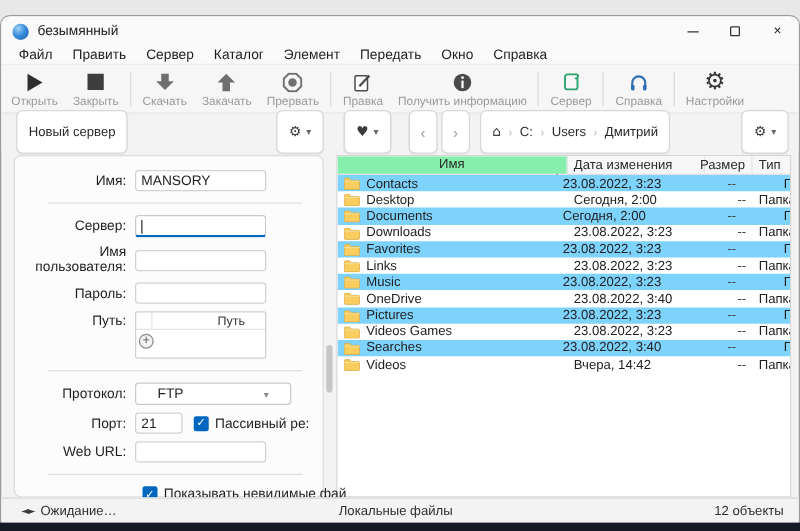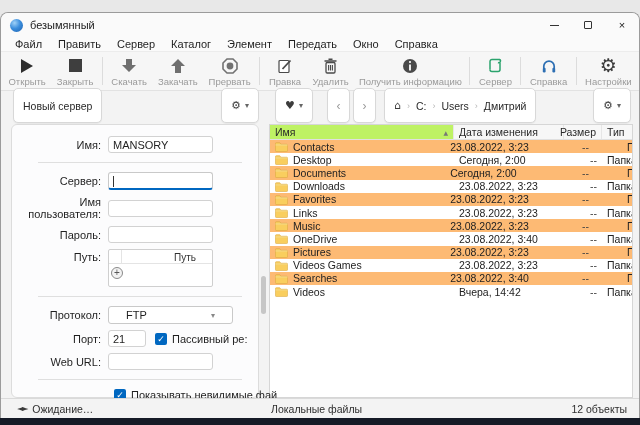--- a/index.html
+++ b/index.html
@@ -81,26 +81,26 @@
   .short { flex:0 0 38px; }
   .checkbox { width:12px; height:12px; background:#0067c0; border-radius:2px; display:inline-flex;
               align-items:center; justify-content:center; color:#fff; font-size:9px; flex:0 0 auto; }
   .cb-label { font-size:11px; color:#1f1f1f; margin-left:5px; white-space:nowrap; }
 
   
   .right-pane { flex:1; background:#fff; border:1px solid #d6d6d6; display:flex; flex-direction:column; overflow:hidden; }
   .thead { display:flex; height:15px; background:#f7f7f7; border-bottom:1px solid #e0e0e0; flex:0 0 auto; }
   .th { font-size:10.5px; color:#2a2a2a; display:flex; align-items:center; padding:0 5px;
         border-right:1px solid #e6e6e6; }
-  .th-name { width:184px; background:#bef264; }
+  .th-name { width:184px; background:#86efac;flex-direction:column; }
   .th-name .sort { margin-left:auto; font-family:"DejaVu Sans", sans-serif; font-size:6px; color:#777; }
   .th-date { width:110px; } .th-size { width:38px; justify-content:flex-end; } .th-type { flex:1; border-right:none; }
   .tbody { flex:1; overflow:hidden; }
   .trow { display:flex; height:13.2px; align-items:center; }
-  .trow.alt { background:#fdba74;gap:28px; }
+  .trow.alt { background:#7dd3fc;gap:28px; }
   .td { font-size:10.5px; color:#222; padding:0 5px; display:flex; align-items:center; overflow:hidden; white-space:nowrap; }
   .td-name { width:184px; gap:5px; } .td-date { width:110px; } .td-size { width:38px; justify-content:flex-end; color:#444; }
   .td-type { flex:1; }
   .folder-svg { flex:0 0 auto; }
 
   
   .statusbar { height:20px; border-top:1px solid #dadada; background:#f3f3f3; position:relative;
                display:flex; align-items:center; font-size:10.5px; color:#2f2f2f; }
   .s-left { display:flex; align-items:center; gap:5px; padding-left:16px; }
   .transfer-ico { font-family:"DejaVu Sans", sans-serif; font-size:8px; color:#3a3a3a; letter-spacing:-1px; }
@@ -184,33 +184,20 @@
       <span class="tb-ico">
         <svg width="16" height="16" viewBox="0 0 16 16">
               <rect x="2" y="2.5" width="10" height="12" rx="1" fill="#fff" stroke="#4a4a4a" stroke-width="1.2"></rect>
               <line x1="5.5" y1="11" x2="13.5" y2="2.5" stroke="#4a4a4a" stroke-width="1.8"></line>
             </svg>
       </span>
       <span class="tb-label">Правка</span>
     </button>
     <button class="tb-btn">
       <span class="tb-ico">
-        <svg width="15" height="16" viewBox="0 0 15 16">
-              <rect x="3" y="4.5" width="9" height="10.5" rx="1.2" fill="none" stroke="#4a4a4a" stroke-width="1.3"></rect>
-              <line x1="1.5" y1="3" x2="13.5" y2="3" stroke="#4a4a4a" stroke-width="1.4"></line>
-              <line x1="5.5" y1="1.2" x2="9.5" y2="1.2" stroke="#4a4a4a" stroke-width="1.4"></line>
-              <line x1="5.6" y1="7" x2="5.6" y2="12.5" stroke="#4a4a4a" stroke-width="1.1"></line>
-              <line x1="7.5" y1="7" x2="7.5" y2="12.5" stroke="#4a4a4a" stroke-width="1.1"></line>
-              <line x1="9.4" y1="7" x2="9.4" y2="12.5" stroke="#4a4a4a" stroke-width="1.1"></line>
-            </svg>
-      </span>
-      <span class="tb-label">Удалить</span>
-    </button>
-    <button class="tb-btn">
-      <span class="tb-ico">
         <svg width="16" height="16" viewBox="0 0 16 16">
               <circle cx="8" cy="8" r="7" fill="#4a4a4a"></circle>
               <rect x="7.1" y="6.5" width="1.8" height="6" fill="#fff"></rect>
               <circle cx="8" cy="4" r="1.1" fill="#fff"></circle>
             </svg>
       </span>
       <span class="tb-label">Получить информацию</span>
     </button>
     <div class="tb-sep"></div>
     <button class="tb-btn">

